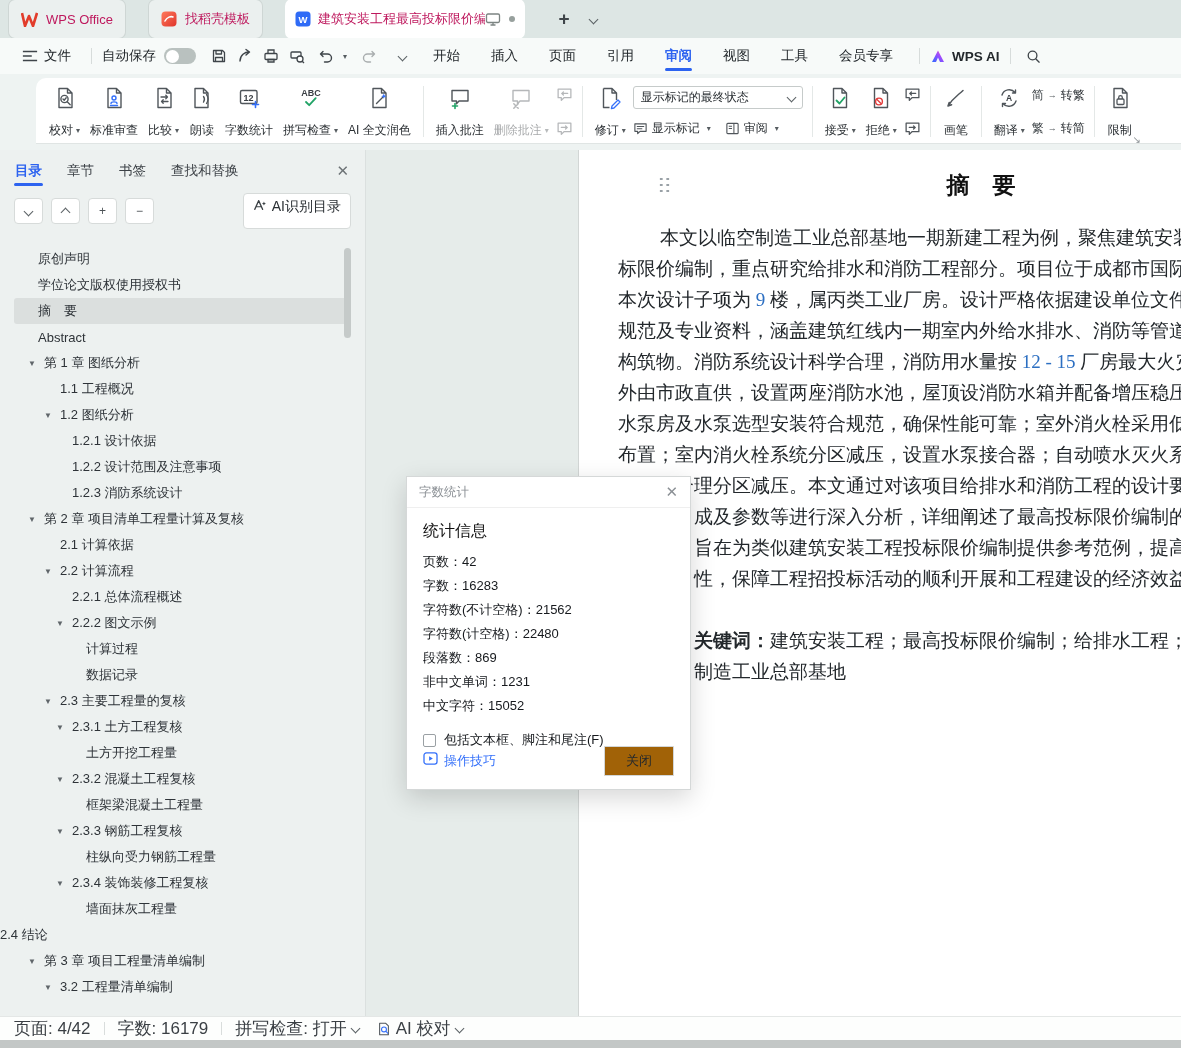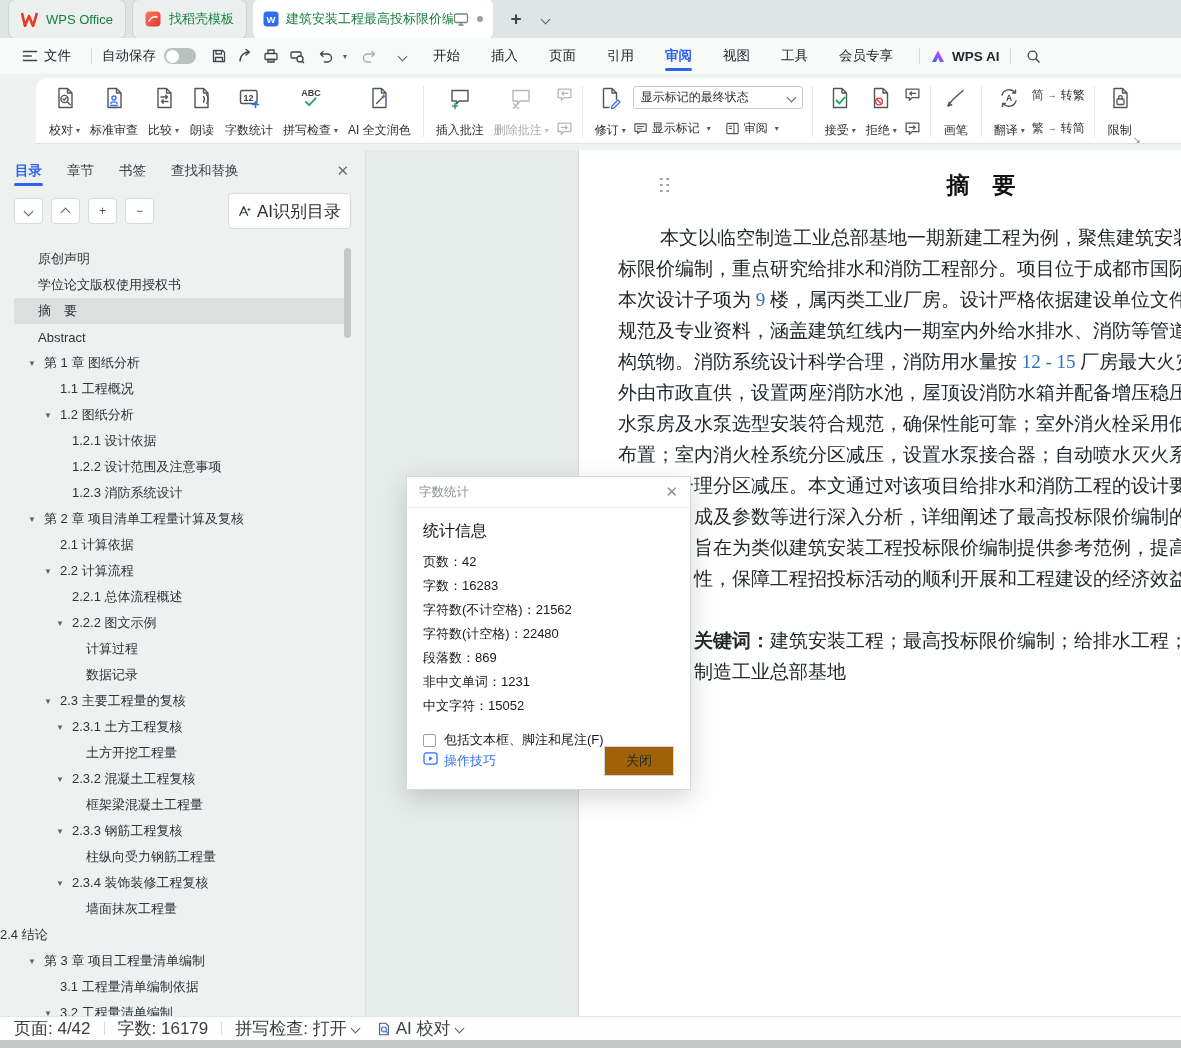--- a/index.html
+++ b/index.html
@@ -5,21 +5,21 @@
   html,body{margin:0;padding:0;}
   body{width:1181px;height:1048px;position:relative;overflow:hidden;
        font-family:"Liberation Sans","DejaVu Sans",sans-serif;background:#e6ecea;color:#23282c;}
   svg{display:block}
   .chev{width:6px;height:6px;border-right:1.4px solid #5a6064;border-bottom:1.4px solid #5a6064;transform:rotate(45deg);display:inline-block}
   .caret{font-size:8px;color:#565c60;margin-left:3px}
   .dis{opacity:.42}
 
   
   .tabbar{position:absolute;left:0;top:0;right:0;height:38px;background:#dde6e4;display:flex;align-items:center;padding-left:8px;box-sizing:border-box}
-  .tab{height:40px;border-radius:7px;display:flex;align-items:center;padding:0 12px;margin-right:6px;font-size:13px;color:#15803d;box-sizing:border-box}
+  .tab{height:40px;border-radius:7px;display:flex;align-items:center;padding:0 12px;margin-right:22px;font-size:13px;color:#be185d;box-sizing:border-box}
   .tab.soft{background:rgba(255,255,255,.42);border:1px solid rgba(120,135,130,.25)}
   .tab.active{background:#fff;width:240px;padding:0 10px}
   .tab .tlabel{margin-left:8px;white-space:nowrap}
   .tab.active .tlabel{flex:1;overflow:hidden;margin-left:7px}
   .tabbtn{width:26px;height:26px;display:flex;align-items:center;justify-content:center;color:#3c4246;margin-left:4px}
   .plus{font-size:19px;font-weight:bold;color:#3f4549}
   .dot{width:6px;height:6px;border-radius:50%;background:#97a09d;margin-left:8px}
 
   
   .menubar{position:absolute;left:0;top:38px;right:0;height:36px;background:#f7faf9;display:flex;align-items:center;font-size:13.5px;padding-left:22px;box-sizing:border-box}
@@ -49,21 +49,21 @@
 
   
   .sidebar{position:absolute;left:0;top:150px;width:366px;bottom:32px;background:#edf1f0;border-right:1px solid #dbe0df;box-sizing:border-box}
   .s-tabs{display:flex;align-items:center;height:42px;padding:0 14px;gap:23px;font-size:13.5px;color:#3c4146;position:relative}
   .s-tab{position:relative;padding:10px 1px;cursor:default}
   .s-tab.active{color:#2d63f0;font-weight:bold}
   .s-tab.active::after{content:"";position:absolute;left:0;right:0;bottom:4px;height:3px;border-radius:2px;background:#2d63f0}
   .s-close{position:absolute;right:16px;top:12px;font-size:15px;color:#6d7376}
   .s-tools{display:flex;align-items:center;height:38px;padding:0 14px;gap:8px}
   .s-btn{width:27px;height:24px;background:#fff;border:1px solid #d7dbda;border-radius:4px;display:flex;align-items:center;justify-content:center;font-size:12px;color:#4c5256}
-  .s-ai{margin-left:auto;height:26px;background:#fff;border:1px solid #d7dbda;border-radius:4px;display:flex;align-items:center;gap:5px;padding:4px 9px;font-size:17px;color:#2a2f33}
+  .s-ai{margin-left:auto;height:26px;background:#fff;border:1px solid #d7dbda;border-radius:4px;display:flex;align-items:flex-start;gap:5px;padding:4px 9px;font-size:14px;color:#2a2f33}
   .s-list{position:absolute;left:0;top:96px;right:8px;bottom:0;overflow:hidden}
   .orow{height:26px;display:flex;align-items:center;font-size:13px;color:#2e3338;box-sizing:border-box;white-space:nowrap}
   .orow .oarrow{font-size:8px;color:#60666a;width:8px;margin-right:8px}
   .orow.sel{background:#dbdfde;border-radius:3px;margin-left:14px;margin-right:8px}
   .s-scroll{position:absolute;right:14px;top:98px;width:7px;height:90px;border-radius:4px;background:#c5cac9}
 
   
   .canvas{position:absolute;left:367px;top:150px;right:0;bottom:32px;background:#e6ecea;overflow:hidden}
   .page{position:absolute;left:212px;top:0;bottom:0;width:1100px;background:#fff;box-shadow:-1px 0 0 #d2d6d5}
   .handle{position:absolute;left:79px;top:26px;width:13px;height:17px;
@@ -584,23 +584,20 @@
       </div>
       <div class="orow" style="padding-left: 86px;">
         <span>墙面抹灰工程量</span>
       </div>
       <div class="orow" style="">
         <span>2.4 结论</span>
       </div>
       <div class="orow" style="padding-left: 28px;">
         <span class="oarrow">▼</span>
         <span>第 3 章 项目工程量清单编制</span>
-      </div>
-      <div class="orow" style="padding-left: 60px;">
-        <span>3.1 工程量清单编制依据</span>
       </div>
       <div class="orow" style="padding-left: 44px;">
         <span class="oarrow">▼</span>
         <span>3.2 工程量清单编制</span>
       </div>
     </div>
   <div class="s-scroll"></div>
 </div>
 
 <div class="canvas">

